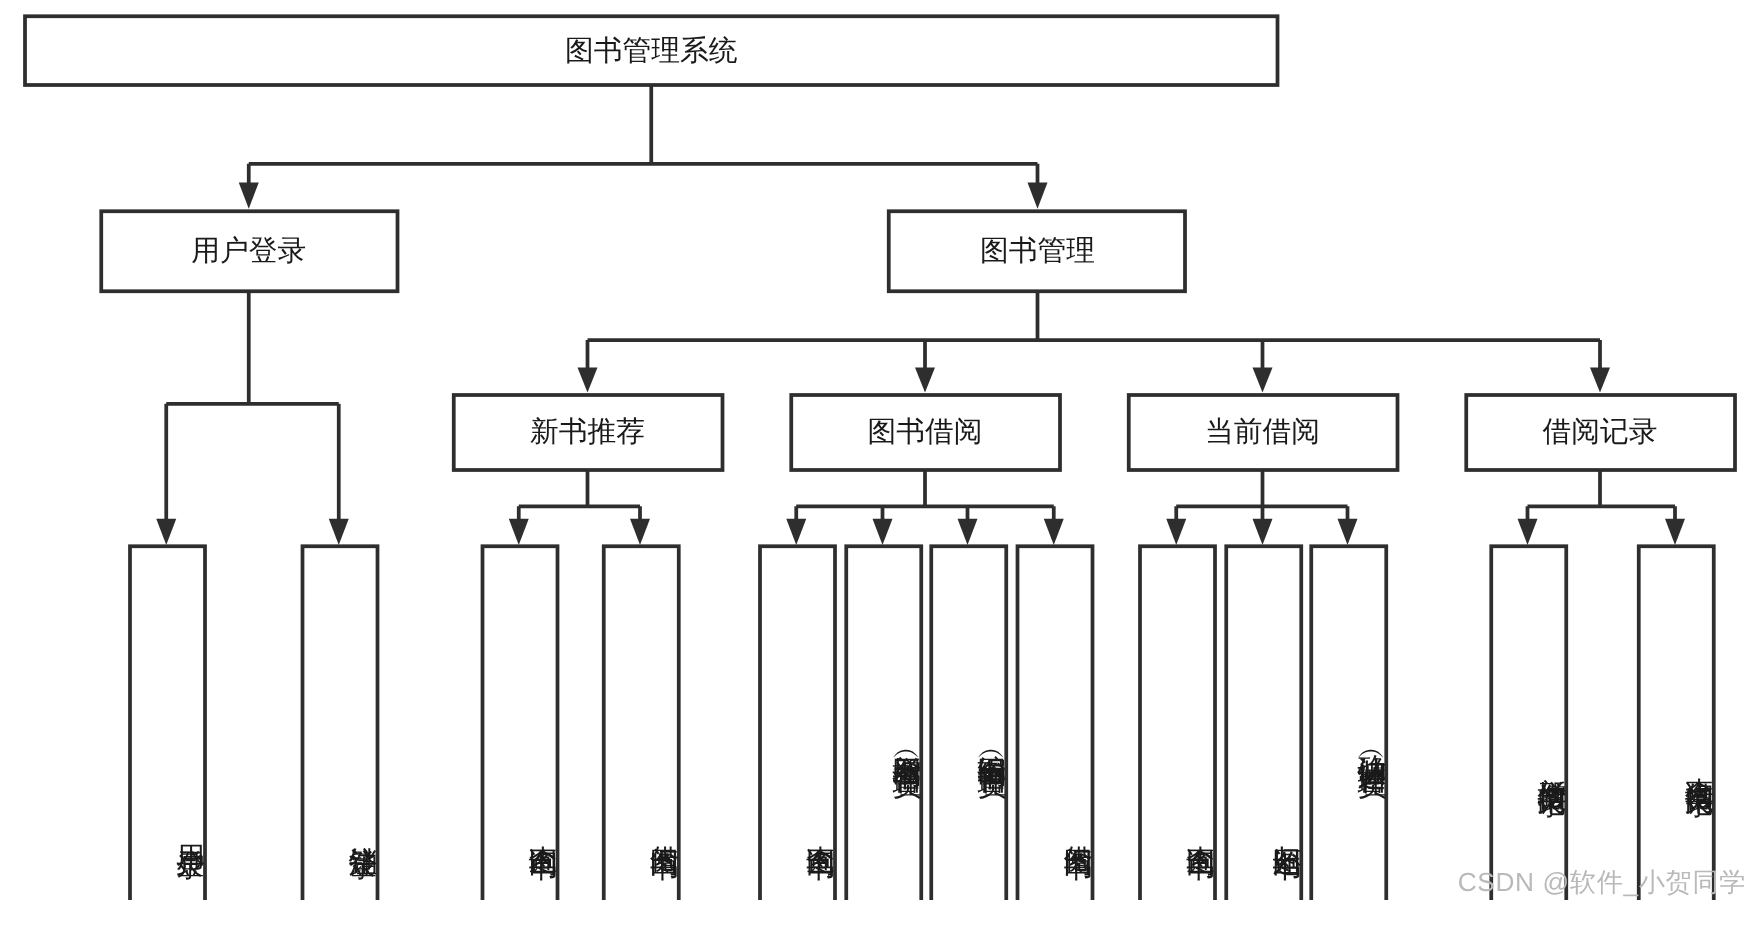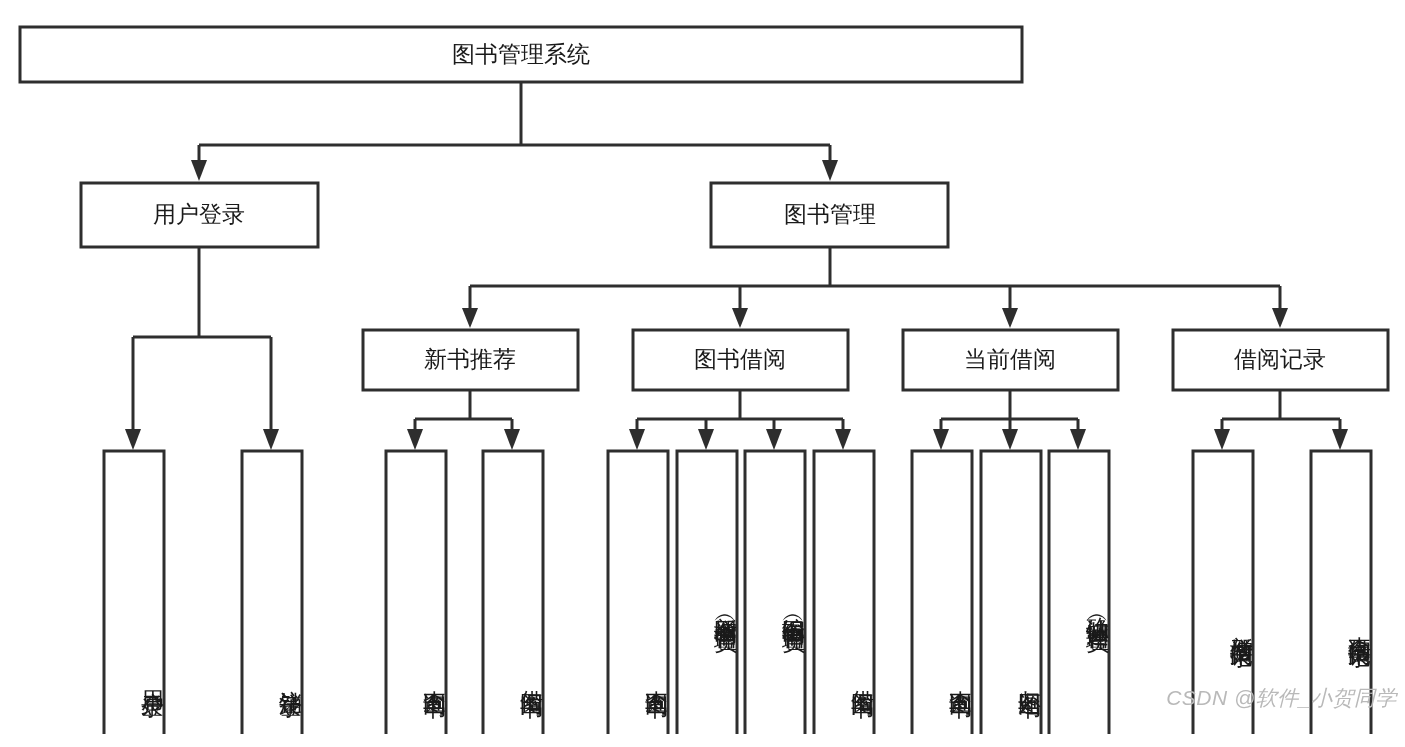--- a/index.html
+++ b/index.html
@@ -10,21 +10,20 @@
   }
   body {
     font-family: "Liberation Sans", "DejaVu Sans", sans-serif;
   }
   #diagram-root {
     position: relative;
     width: 1405px;
     height: 720px;
     background: #ffffff;
     overflow: hidden;
-    margin-top: 14px;
   }
   svg.flow {
     position: absolute;
     inset: 0;
     width: 1405px;
     height: 747px;
     display: block;
   }
   .box-rect {
     fill: #ffffff;
@@ -60,27 +59,26 @@
     letter-spacing: 2px;
     white-space: nowrap;
     display: flex;
     align-items: flex-start;
     justify-content: center;
     pointer-events: none;
   }
   .watermark {
     position: absolute;
     right: 8px;
-    bottom: 22px;
+    bottom: 0;
     font-family: "Liberation Sans", "DejaVu Sans", sans-serif;
     font-size: 21px;
     color: #b9b9b9;
     white-space: nowrap;
     letter-spacing: 0.5px;
-    font-style: italic;
   }
 </style>
 </head>
 <body>
 
 <div id="diagram-root">
 
   <svg class="flow" viewBox="0 0 1405 747">
 
     <g>

